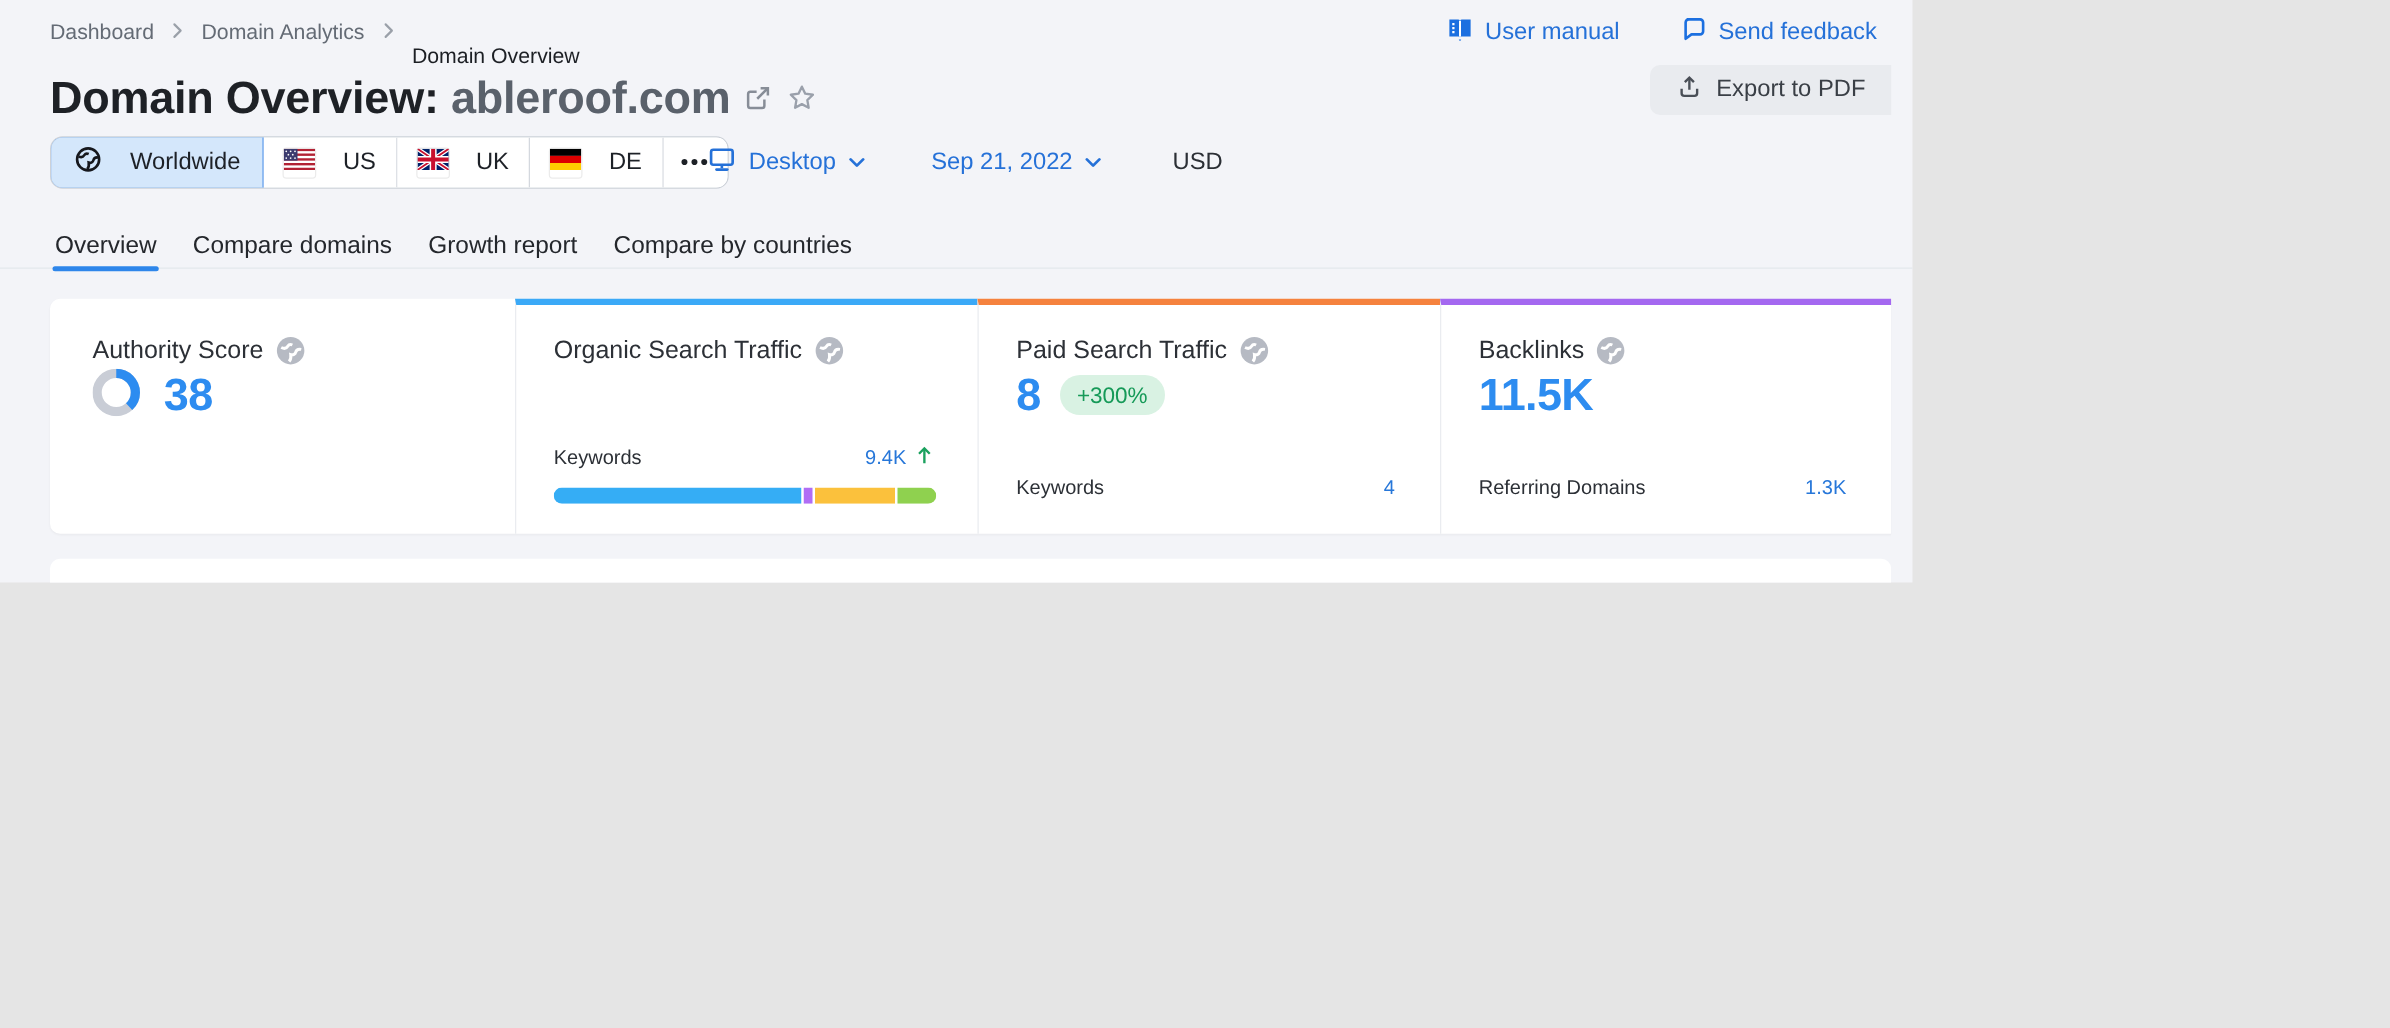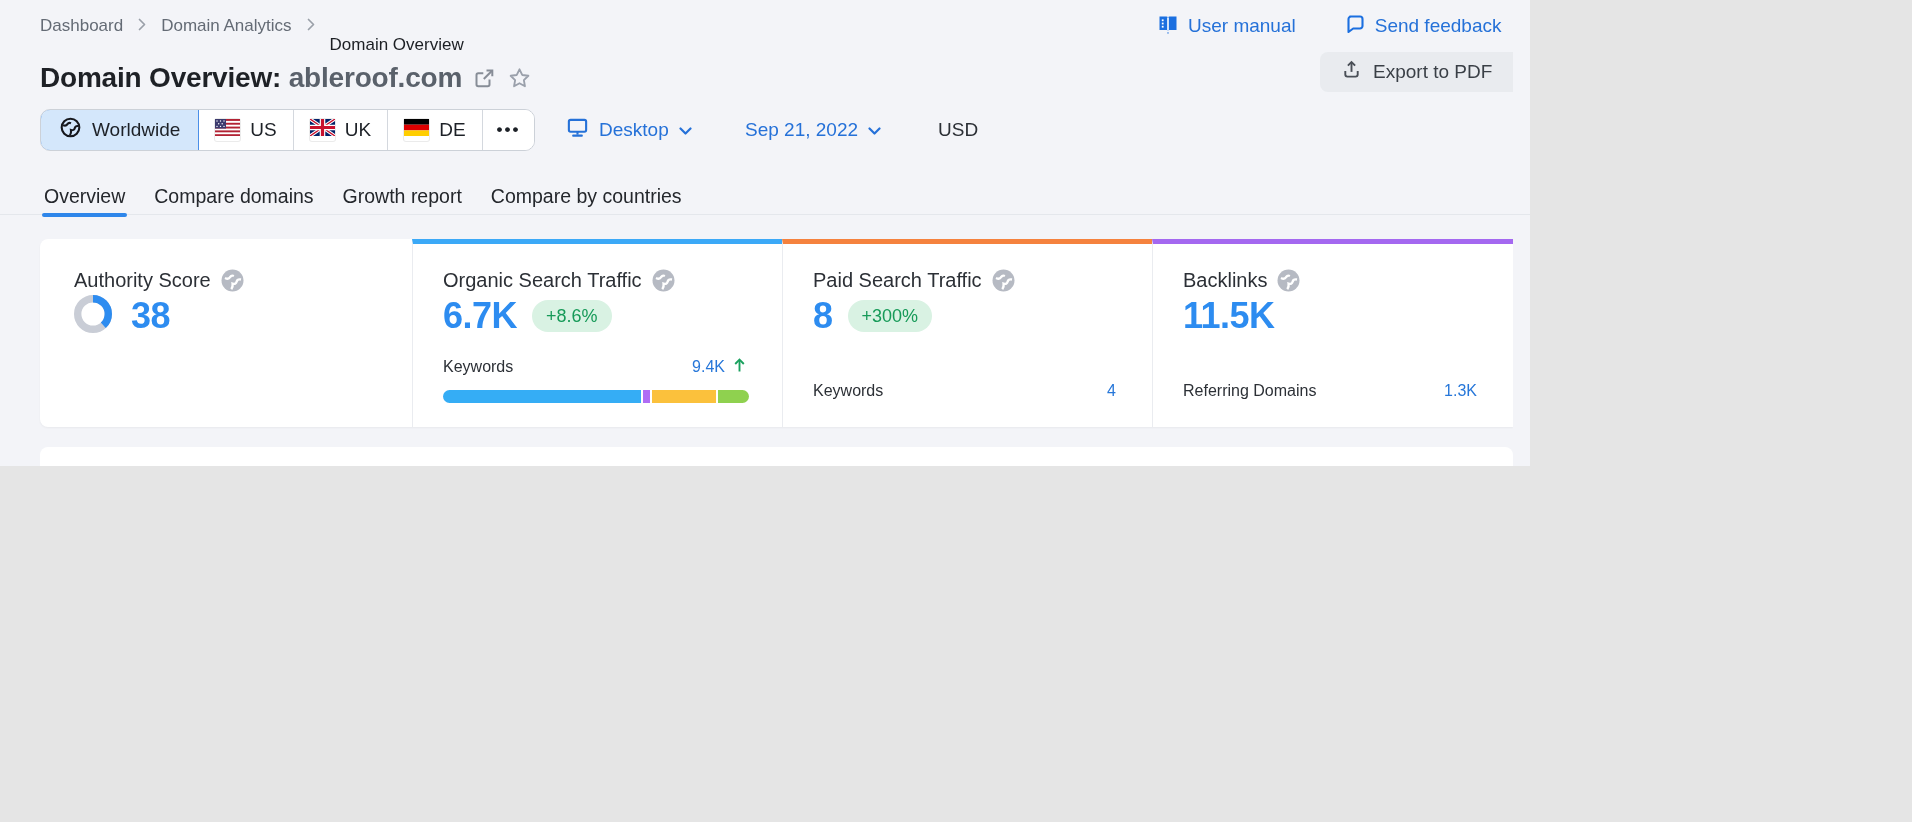--- a/index.html
+++ b/index.html
@@ -35,42 +35,42 @@
     display:flex; align-items:center; gap:48px;
     font-size:19px; color:#2571d8; white-space:nowrap;
   }
   .hlink { display:flex; align-items:center; gap:9px; cursor:pointer; }
 
   
   .title-row {
     position:absolute; left:40px; top:58px; height:40px;
     display:flex; align-items:center; gap:11px; white-space:nowrap;
   }
-  .page-title { font-size:28px; font-weight:700; color:#1e2126; letter-spacing:-0.2px; }
+  .page-title { font-size:36px; font-weight:700; color:#1e2126; letter-spacing:-0.2px; }
   .page-title .domain { color:#5a616b; }
   .title-icon { display:flex; align-items:center; cursor:pointer; }
 
   .export-btn {
     position:absolute; left:1320px; top:52px; height:40px; width:252px;
     display:flex; align-items:center; gap:11px; padding:0 21px;
     background:#e9ebef; border:none; border-radius:8px;
     font-family:inherit; font-size:19px; color:#3a3f46; cursor:pointer;
     white-space:nowrap;
   }
 
   
   .filter-row { position:absolute; left:0; top:109px; width:100%; height:42px; }
   .segmented {
     position:absolute; left:40px; top:0; height:42px;
     display:flex; align-items:stretch;
     background:#fff; border:1px solid #ccd1d8; border-radius:10px;
     overflow:hidden;
   }
   .segment {
-    display:flex; align-items:center; gap:10px; padding:0 16px;
+    display:flex; align-items:center; gap:22px; padding:0 16px;
     font-size:19px; color:#1d2127; border-right:1px solid #d4d8de;
     cursor:pointer; white-space:nowrap; background:#fff;
   }
   .segment:last-child { border-right:none; }
   .segment.selected {
     background:#d4e7fb; border:1px solid #4a8fe8;
     border-radius:10px 0 0 10px; margin:-1px 0 -1px -1px; padding:0 18px;
   }
   .segment.more { padding:0 14px; font-weight:700; letter-spacing:2px; font-size:17px; }
   .flag { border-radius:2px; box-shadow:0 0 0 1px rgba(0,0,0,.08); }
@@ -330,24 +330,20 @@
           <div class="card-title">
             <span>Organic Search Traffic</span>
             <span class="info-globe">
                 <svg width="25" height="25" viewBox="0 0 25 25">
                   <circle cx="12.5" cy="12.5" r="11" fill="#b6bac3"></circle>
                   <path d="M5 10c2.6 1.3 4.4.4 5.2-1 .8-1.3 2.2-1.7 3.7-1" stroke="#fff" stroke-width="2.4" fill="none"></path>
                   <path d="M21 11.5c-2.3-.4-4 .6-4.4 2.2-.4 1.7-2 2.6-4 2 .3 2.1 0 4-1.3 5.5" stroke="#fff" stroke-width="2.4" fill="none"></path>
                 </svg>
               </span>
           </div>
-          <div class="metric-row">
-            <span class="big-num">6.7K</span>
-            <span class="pill">+8.6%</span>
-          </div>
           <div class="footer-row kw-row">
             <span>Keywords</span>
             <span class="footer-value">
               <span>9.4K</span>
               <span><svg width="13" height="15" viewBox="0 0 13 15" fill="none">
                     <path d="M6.5 13.5V2" stroke="#1aa15e" stroke-width="1.9"></path>
                     <path d="M2.2 6 6.5 1.7 10.8 6" stroke="#1aa15e" stroke-width="1.9"></path>
                   </svg></span>
             </span>
           </div>

